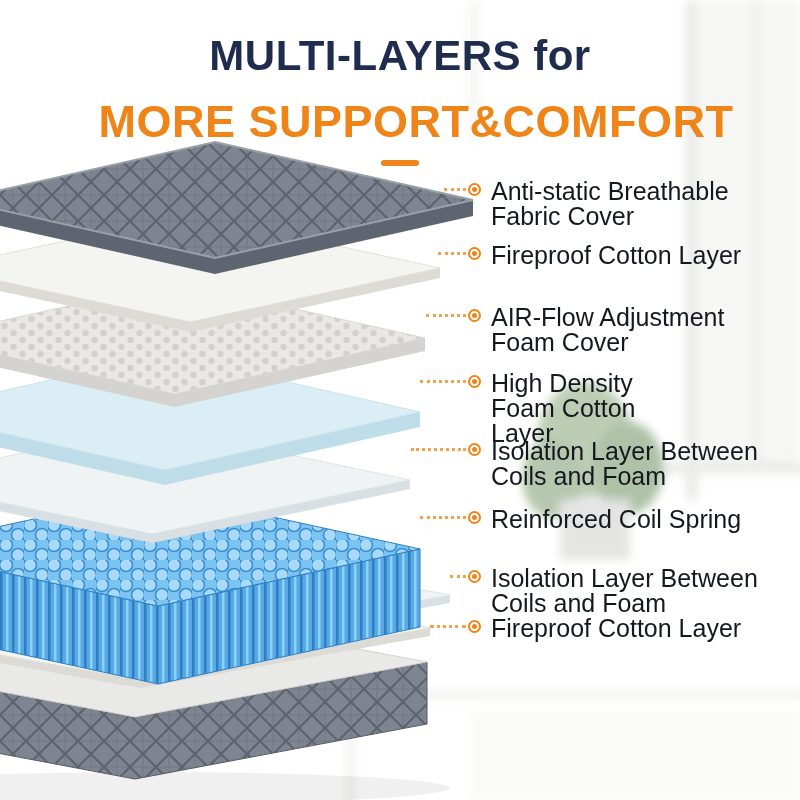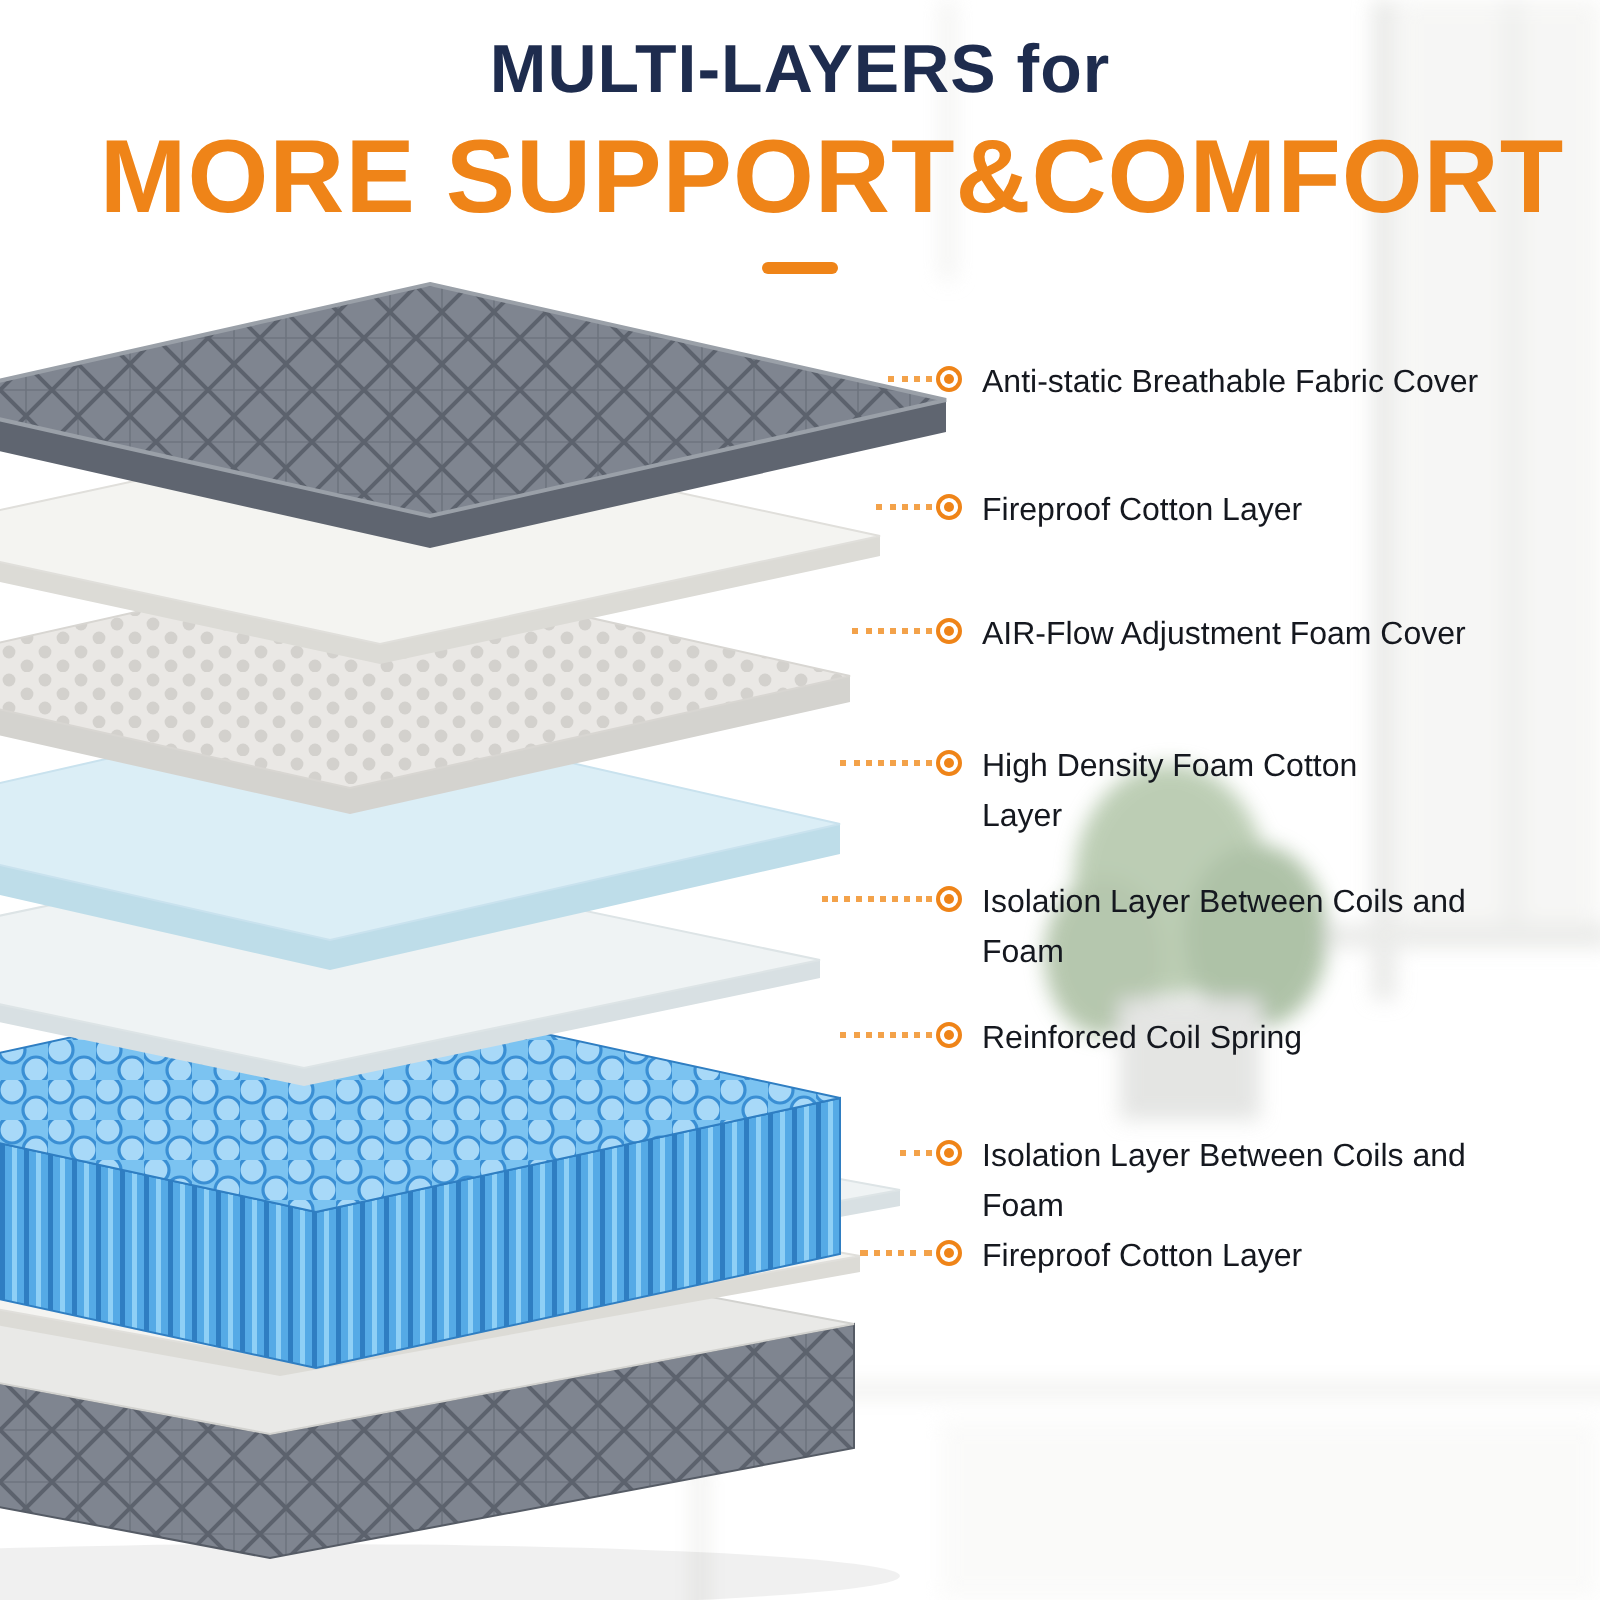--- a/index.html
+++ b/index.html
@@ -6,46 +6,46 @@
   body {
     width:800px; height:800px; overflow:hidden; background:#ffffff;
     font-family:"Liberation Sans", sans-serif;
   }
   .page { position:relative; width:800px; height:800px; background:#ffffff; }
 
   svg.scene { position:absolute; left:0; top:0; z-index:1; }
 
   header { position:absolute; top:16px; left:0; width:100%; text-align:center; z-index:3; }
   h1 {
-    margin:0; font-size:34px; font-weight:bold;
+    margin:16px; font-size:42px; font-weight:bold;
     color:var(--title_navy); letter-spacing:0.5px;
   }
   h2 {
-    margin:4px 0 0; font-size:52px; font-weight:bold;
+    margin:4px 0 0; font-size:45px; font-weight:bold;
     color:var(--accent); letter-spacing:0.5px;padding-left:32px;
   }
   .underline {
     width:38px; height:6px; border-radius:3px;
     background:var(--accent); margin:12px auto 0;
   }
 
   .labels { position:absolute; left:0; top:0; width:800px; height:800px; z-index:2; }
   .label-row { position:absolute; display:flex; align-items:flex-start; }
   .dots { height:0; border-top:3px dotted var(--accent_light); margin-top:9px; }
   .marker {
     flex:none; width:9px; height:9px; border:2.5px solid var(--accent);
     border-radius:50%; margin-top:4px; margin-left:2px; position:relative;
     background:#fff;
   }
   .marker::after {
     content:""; position:absolute; left:2px; top:2px; width:5px; height:5px;
     border-radius:50%; background:var(--accent);
   }
   .txt {
-    margin-left:10px; font-size:16px; line-height:25px;
+    margin-left:10px; font-size:25px; line-height:25px;
     color:var(--label_text); max-width:285px;
   }
   .r4 .txt { max-width:200px; }
 
   .r1{left:444px;top:179px} .r1 .dots{width:22px}
   .r2{left:438px;top:243px} .r2 .dots{width:28px}
   .r3{left:426px;top:305px} .r3 .dots{width:40px}
   .r4{left:420px;top:371px} .r4 .dots{width:46px}
   .r5{left:411px;top:439px} .r5 .dots{width:55px}
   .r6{left:420px;top:507px} .r6 .dots{width:46px}

